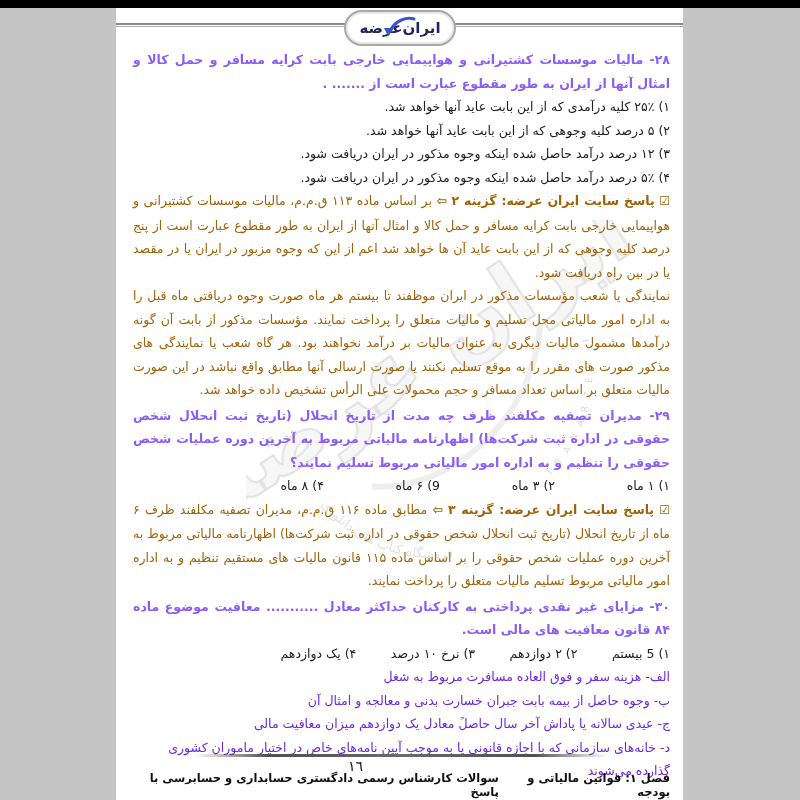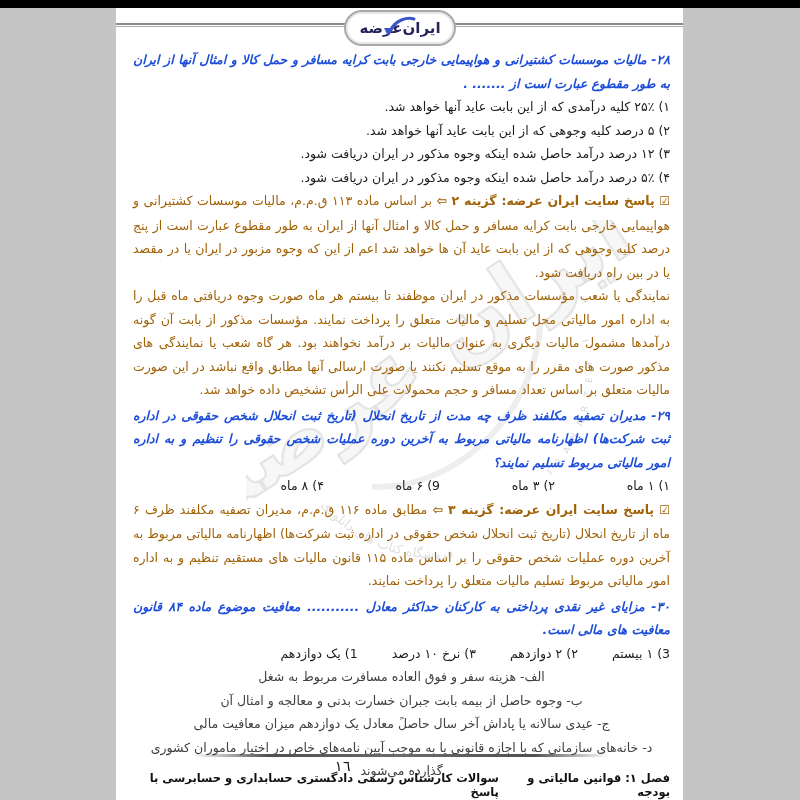--- a/index.html
+++ b/index.html
@@ -46,43 +46,43 @@
     z-index:0; pointer-events:none;
   }
 
   
   .content {
     position:absolute; top:46px; left:17px; right:13px; z-index:1;
     direction:rtl; text-align:justify;
     font-size:12.5px; line-height:23.5px; color:#1c1c1c;
   }
   .content p { margin:0; }
-  .q-title { font-weight:bold; color:#1d4ed8; margin-top:2px !important;font-style:italic; }
+  .q-title { font-weight:bold; color:#8b5cf6; margin-top:2px !important; }
   .opt-line { text-align:right; }
   .opt-row {
     display:flex; justify-content:space-between;
     width:77%; margin-right:0; margin-left:auto;
     direction:rtl; text-align:right;
   }
   .opt-row span { white-space:nowrap;margin-left:24px; }
   .answer { color:#a16207; }
   .answer b { font-weight:bold; }
   .ans-icon { font-size:12px; }
   .arrow-glyph { font-weight:bold; }
-  .ans-item { text-align:center; color:#404040; }
+  .ans-item { text-align:right; color:#6d28d9; }
 
   
   .footer-line {
     position:absolute; top:754px; left:78px; width:414px; height:2.5px;
     background:linear-gradient(to right, rgba(90,90,90,0), #4f4f4f 18%, #6b6b6b 50%, #4f4f4f 82%, rgba(90,90,90,0));
     border-radius:2px; z-index:1;
   }
   .page-num {
-    position:absolute; top:758px; left:0; width:453px; text-align:center;
-    font-family:Liberation Mono, monospace; font-size:14px; color:#101010; z-index:1;
+    position:absolute; top:758px; left:13px; width:453px; text-align:center;
+    font-family:Liberation Serif, serif; font-size:14px; color:#101010; z-index:1;
   }
   .footer-row {
     position:absolute; top:771px; left:19px; right:13px;
     display:flex; direction:rtl; justify-content:space-between;
     font-weight:bold; font-size:11.5px; color:#101010; z-index:1;
   }
 </style>
 </head>
 <body>
 
@@ -134,24 +134,24 @@
       <div class="opt-row">
         <span>۱) ۱ ماه</span>
         <span>۲) ۳ ماه</span>
         <span>9) ۶ ماه</span>
         <span>۴) ۸ ماه</span>
       </div>
       <p class="answer"><span class="ans-icon">☑</span> <b>پاسخ سایت ایران عرضه: گزینه ۳</b> <span class="arrow-glyph">⇦</span> <span>مطابق ماده ۱۱۶ ق.م.م، مدیران تصفیه مکلفند ظرف ۶ ماه از تاریخ انحلال (تاریخ ثبت انحلال شخص حقوقی در اداره ثبت شرکت‌ها) اظهارنامه مالیاتی مربوط به آخرین دوره عملیات شخص حقوقی را بر اساس ماده ۱۱۵ قانون مالیات های مستقیم تنظیم و به اداره امور مالیاتی مربوط تسلیم مالیات متعلق را پرداخت نمایند.</span></p>
 
       <p class="q-title">۳۰- مزایای غیر نقدی پرداختی به کارکنان حداکثر معادل ........... معافیت موضوع ماده ۸۴ قانون معافیت های مالی است.</p>
       <div class="opt-row">
-        <span>3) ۱ بیستم</span>
+        <span>۱) 5 بیستم</span>
         <span>۲) ۲ دوازدهم</span>
         <span>۳) نرخ ۱۰ درصد</span>
-        <span>1) یک دوازدهم</span>
+        <span>۴) یک دوازدهم</span>
       </div>
       <p class="ans-item">الف- هزینه سفر و فوق العاده مسافرت مربوط به شغل</p>
       <p class="ans-item">ب- وجوه حاصل از بیمه بابت جبران خسارت بدنی و معالجه و امثال آن</p>
       <p class="ans-item">ج- عیدی سالانه یا پاداش آخر سال حاصلً معادل یک دوازدهم میزان معافیت مالی</p>
       <p class="ans-item">د- خانه‌های سازمانی که با اجازه قانونی یا به موجب آیین نامه‌های خاص در اختیار ماموران کشوری گذارده می‌شوند</p>
     </div>
 
     <div class="footer-line"></div>
     <div class="page-num">١٦</div>
     <div class="footer-row">

